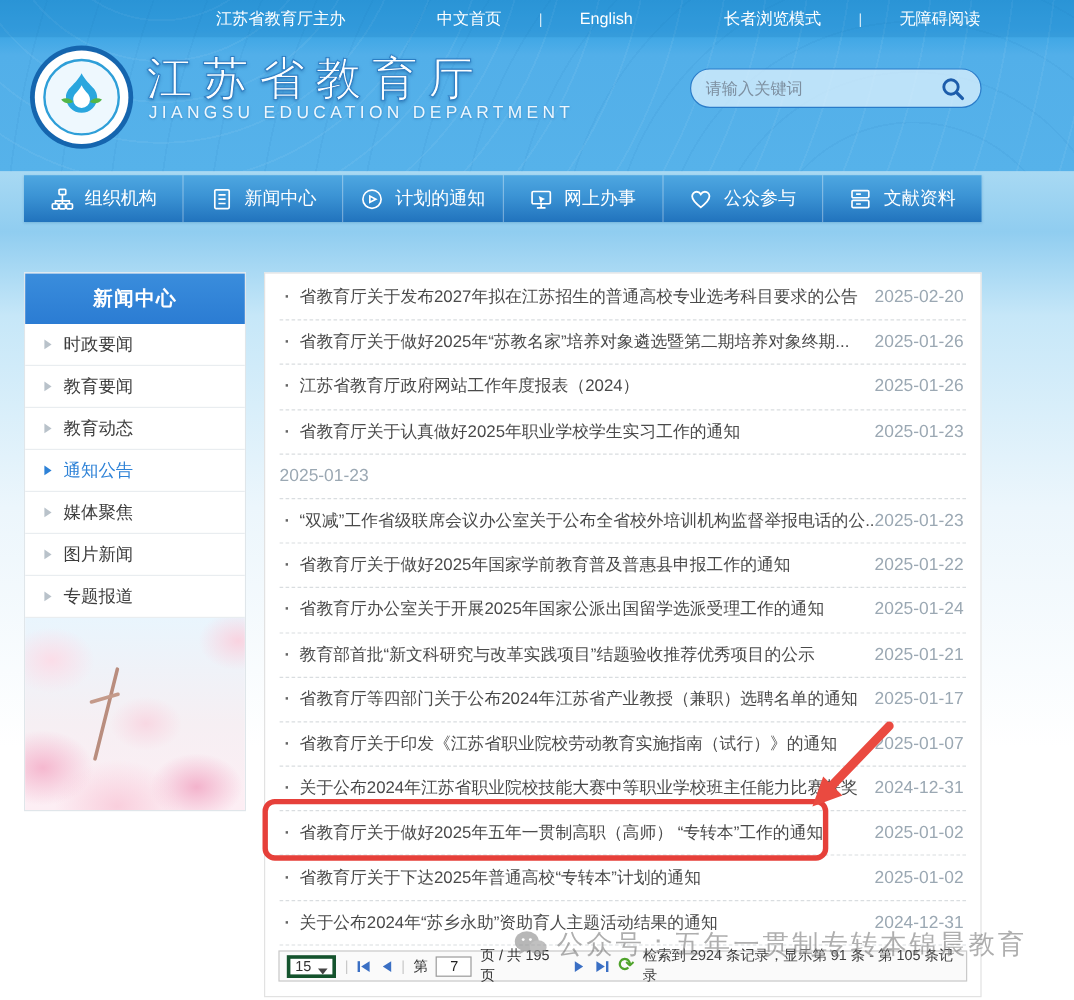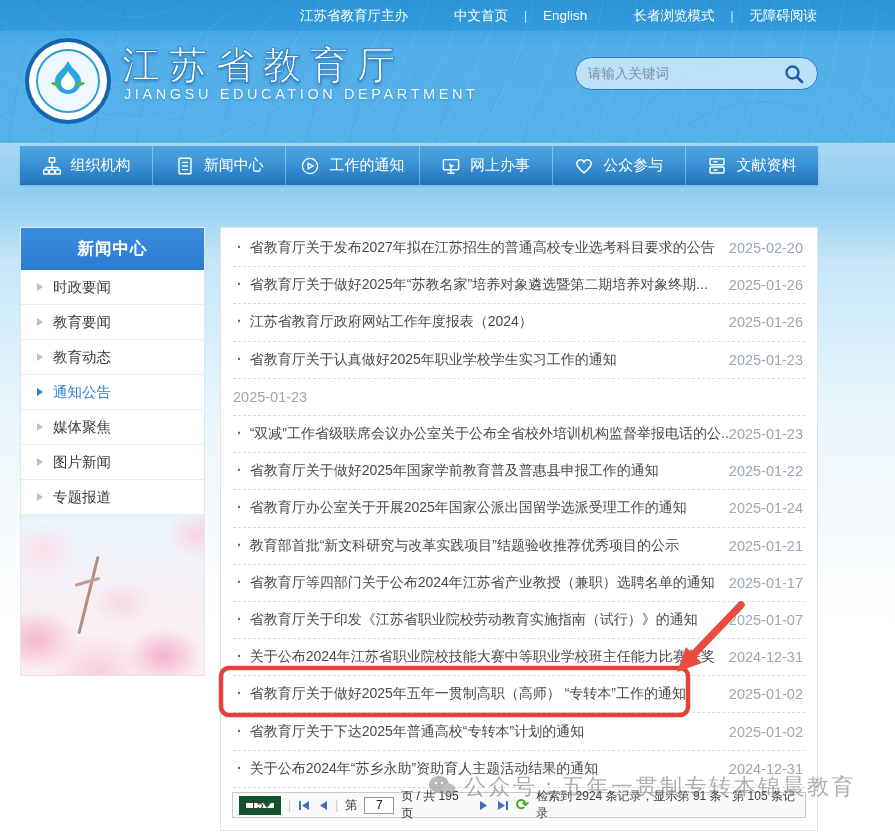--- a/index.html
+++ b/index.html
@@ -7,21 +7,21 @@
   .page { position:relative; width:895px; height:833px; background:#fff; }
 
   
   .hero { position:absolute; left:0; top:0; width:895px; height:143px;
     background:linear-gradient(180deg,#309ddf 0%,#3aa4e4 18%,#52afe9 32%,#56b2ea 100%); }
   .hero::before { content:""; position:absolute; inset:0; pointer-events:none; opacity:.55;
     background:
       repeating-radial-gradient(circle at 15% -60%, rgba(255,255,255,.10) 0 1.5px, transparent 1.5px 34px),
       repeating-radial-gradient(circle at 85% 160%, rgba(23,110,175,.12) 0 1.5px, transparent 1.5px 42px); }
   .topbar { position:absolute; left:0; top:0; width:895px; height:31px; display:flex; align-items:center;
-    justify-content:flex-end; padding-right:78px; gap:16px; color:#fff; font-size:13.5px;
+    justify-content:flex-end; padding-right:78px; gap:31px; color:#fff; font-size:13.5px;
     background:rgba(18,110,175,.18); }
   .topbar a { color:#fff; text-decoration:none; }
   .topbar .sep { color:rgba(255,255,255,.8); font-size:12px; }
   .topbar .gap { width:14px; }
 
   .logo-wrap { position:absolute; left:24px; top:37px; width:88px; height:88px; }
   .site-title { position:absolute; left:122px; top:40px; color:#fdfeff; font-size:38px; font-weight:normal;
     letter-spacing:9px; -webkit-text-stroke:.8px #2c7ec4; text-shadow:0 2px 3px rgba(18,80,142,.5), 0 0 1px #1f6db6; }
   .site-sub { position:absolute; left:124px; top:86px; color:#eef7fe; font-size:14.5px; letter-spacing:3.6px;
     text-shadow:0 1px 2px rgba(18,80,142,.4); }
@@ -79,21 +79,21 @@
     border:1px solid #e2e2e2; padding:2px 12px 0 12px; }
   .row { height:37.2px; display:flex; align-items:center; justify-content:space-between;
     border-bottom:1px dashed #d9dde0; cursor:pointer; }
   .row .t { font-size:14px; color:#4a4a4a; white-space:nowrap; overflow:hidden; padding-left:4px; }
   .row .t::before { content:"·"; color:#666; margin-right:8px; font-weight:bold; }
   .row .d { font-size:14.5px; color:#9ba8b3; flex:none; padding-right:2px; }
 
   
   .pager { position:absolute; left:232px; top:792px; width:574px; height:26px; background:#fafafa;
     border:1px solid #c9c9c9; display:flex; align-items:center; gap:7px; padding:0 6px; font-size:12px; color:#333; }
-  .psel { width:42px; height:19px; border:7px solid #14532d; background:#fff; display:flex; align-items:center;
+  .psel { width:42px; height:19px; border:3px solid #14532d; background:#fff; display:flex; align-items:flex-end;
     justify-content:space-between; padding:0 4px; cursor:pointer; }
   .psel .car { width:0; height:0; border-top:5px solid #444; border-left:4px solid transparent;
     border-right:4px solid transparent; }
   .pbar-sep { color:#c8c8c8; }
   .pbtn { cursor:pointer; display:flex; align-items:center; }
   .pnum { width:30px; height:17px; border:1px solid #9a9a9a; background:#fff; text-align:center; font-size:12px;
     font-family:inherit; color:#222; }
   .refresh { color:#4fa32b; font-size:16px; font-weight:bold; cursor:pointer; line-height:1; }
   .records { color:#3f3f3f; }
 
@@ -162,21 +162,21 @@
         <rect x="4" y="2.2" width="12" height="15.6" rx="1"></rect>
         <path d="M7 6.4h6M7 10h6M7 13.6h6"></path>
       </svg>
       <span>新闻中心</span>
     </div>
     <div class="nav-item">
       <svg width="20" height="20" viewBox="0 0 20 20" fill="none" stroke="#fff" stroke-width="1.4">
         <circle cx="10" cy="10" r="7.6"></circle>
         <path d="M8.2 12.6l5-2.6-5-2.6z"></path>
       </svg>
-      <span>工作的通知</span>
+      <span>计划的通知</span>
     </div>
     <div class="nav-item">
       <svg width="20" height="20" viewBox="0 0 20 20" fill="none" stroke="#fff" stroke-width="1.4">
         <rect x="2.4" y="3.6" width="15.2" height="10.2" rx="1"></rect>
         <path d="M10 13.8v3M6.4 17.2h7.2M9 8.6l2.6 1.2-1.2.6-.6 1.4z"></path>
       </svg>
       <span>网上办事</span>
     </div>
     <div class="nav-item">
       <svg width="20" height="20" viewBox="0 0 20 20" fill="none" stroke="#fff" stroke-width="1.5">

